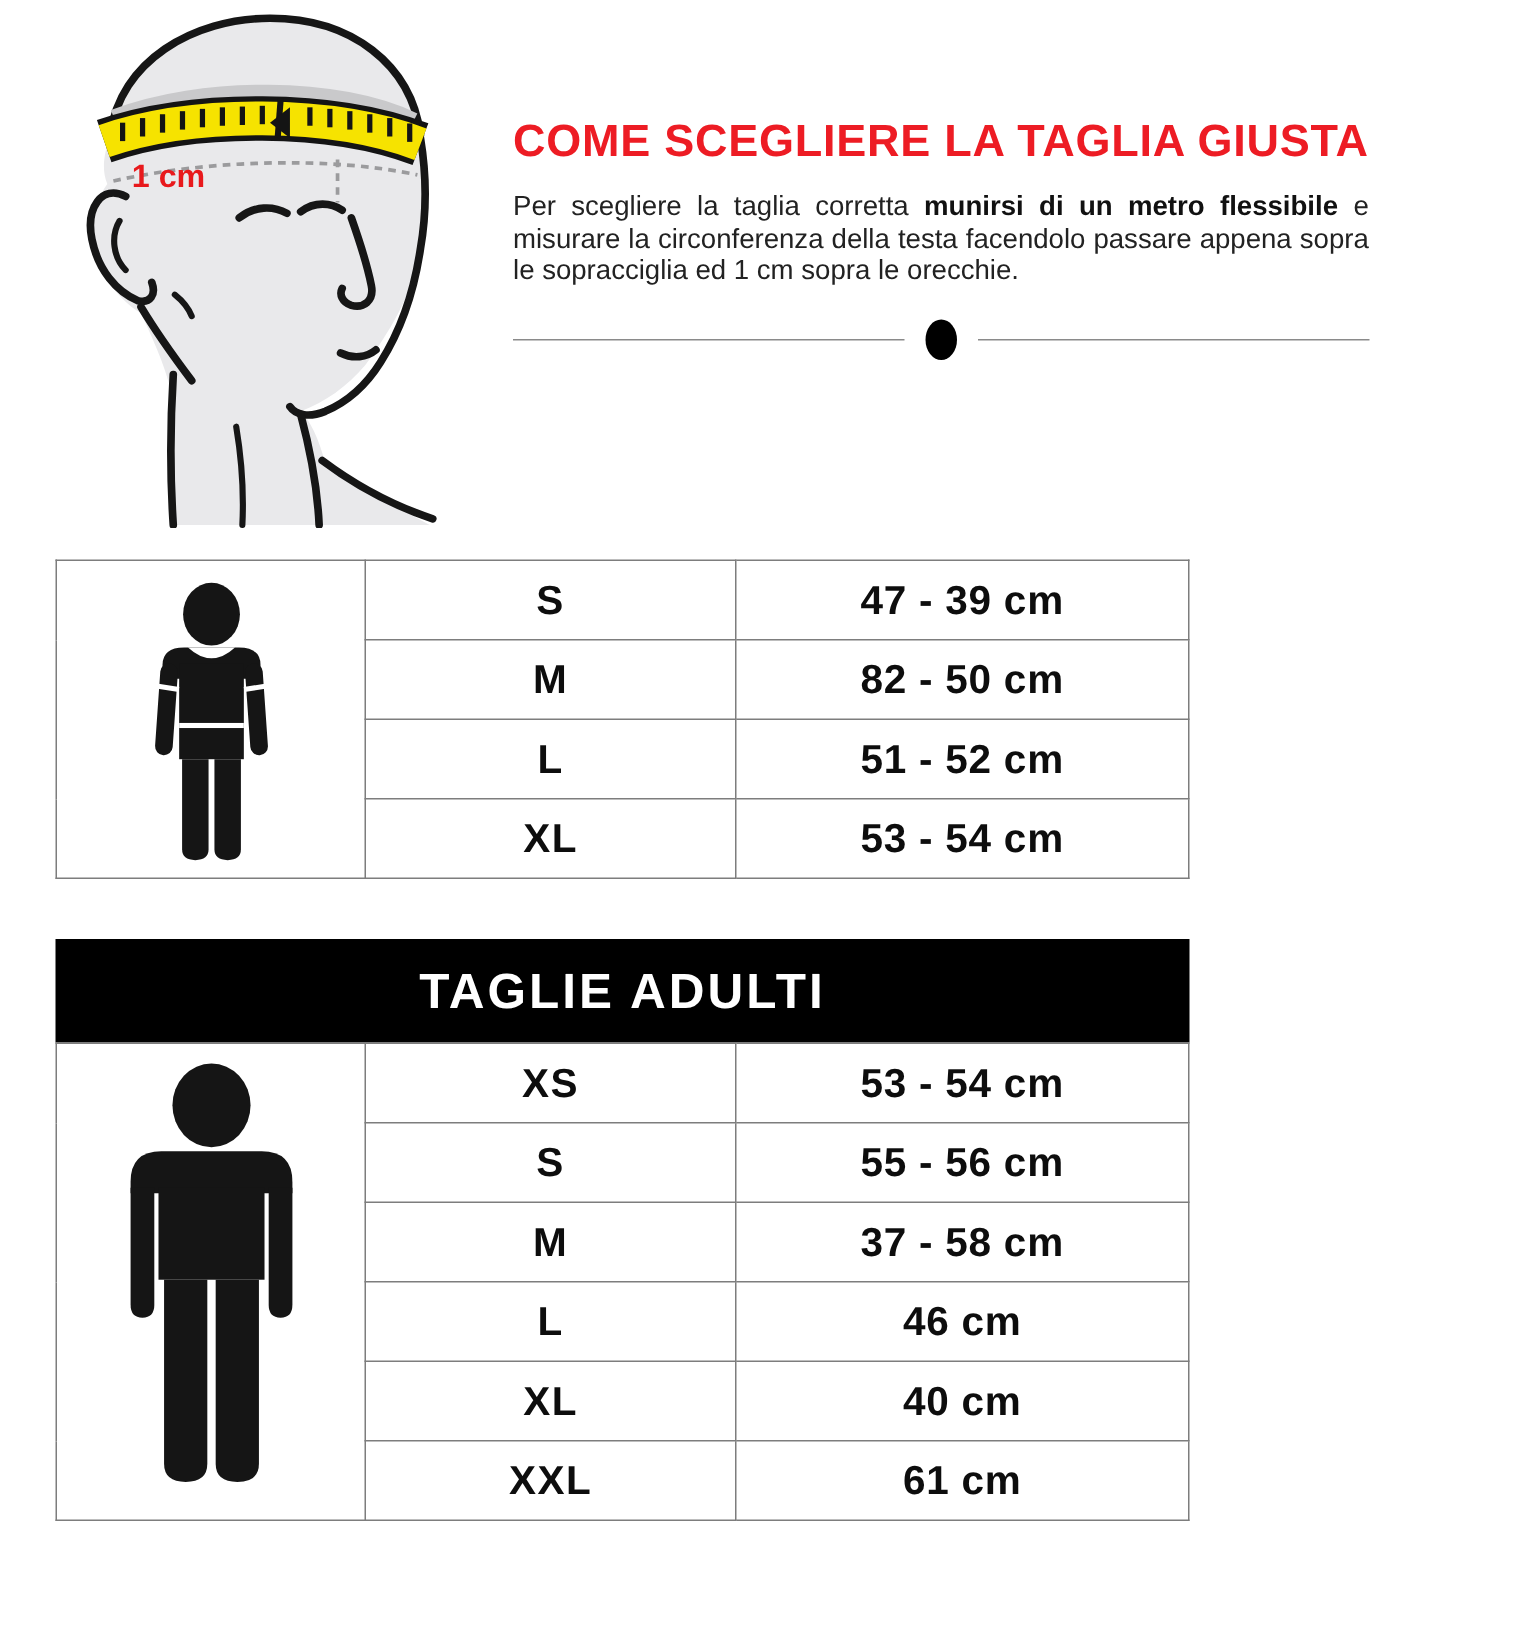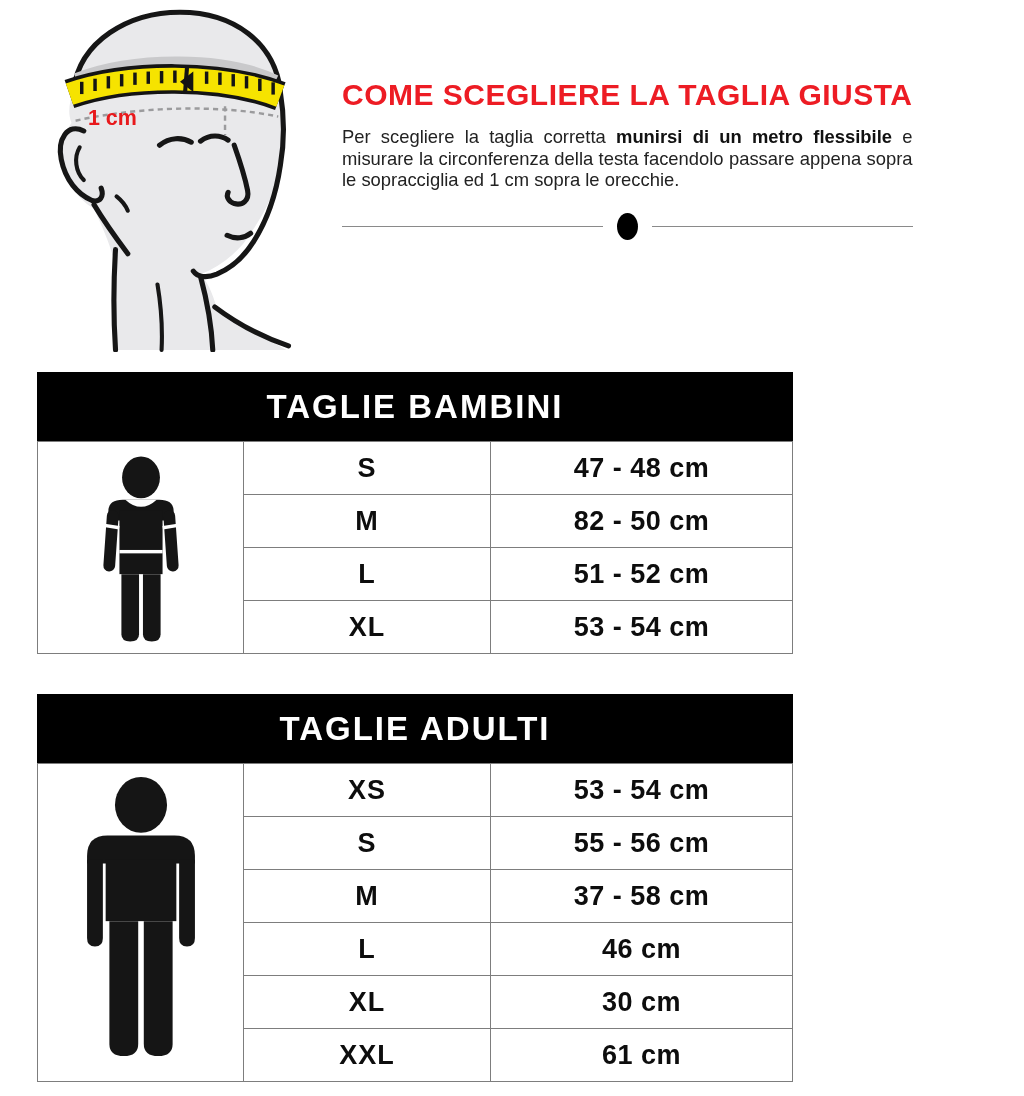--- a/index.html
+++ b/index.html
@@ -162,21 +162,20 @@
         <span class="line"></span>
         <span class="dot"></span>
         <span class="line"></span>
       </div>
     </div>
   </div>
 
   <div class="tables-wrap">
 
     <div class="size-table-block">
-      <div class="table-header">TAGLIE BAMBINI</div>
       <table class="size-table">
         <colgroup>
             <col class="col-icon">
             <col class="col-size">
             <col class="col-range">
           </colgroup>
         <tbody>
             <tr class="row-h">
           <td class="icon-cell" rowspan="4">
             <div class="icon-box">
@@ -198,21 +197,21 @@
                 <rect x="66.5" y="57" width="14" height="2.6" fill="#ffffff" transform="rotate(-9 74 58)"></rect>
 
                 <rect x="33.5" y="76.5" width="33" height="2.6" fill="#ffffff"></rect>
 
                 <path d="M35,95 h13.5 v46 q0,5.5 -6.75,5.5 q-6.75,0 -6.75,-5.5 Z" fill="#151515"></path>
                 <path d="M51.5,95 h13.5 v46 q0,5.5 -6.75,5.5 q-6.75,0 -6.75,-5.5 Z" fill="#151515"></path>
               </svg>
             </div>
           </td>
           <td class="size-cell">S</td>
-          <td class="range-cell">47 - 48 cm</td>
+          <td class="range-cell">47 - 39 cm</td>
         </tr>
         <tr class="row-h">
           <td class="size-cell">M</td>
           <td class="range-cell">82 - 50 cm</td>
         </tr>
         <tr class="row-h">
           <td class="size-cell">L</td>
           <td class="range-cell">51 - 52 cm</td>
         </tr>
         <tr class="row-h">
@@ -260,21 +259,21 @@
         <tr class="row-h">
           <td class="size-cell">M</td>
           <td class="range-cell">37 - 58 cm</td>
         </tr>
         <tr class="row-h">
           <td class="size-cell">L</td>
           <td class="range-cell">46 cm</td>
         </tr>
         <tr class="row-h">
           <td class="size-cell">XL</td>
-          <td class="range-cell">30 cm</td>
+          <td class="range-cell">40 cm</td>
         </tr>
         <tr class="row-h">
           <td class="size-cell">XXL</td>
           <td class="range-cell">61 cm</td>
         </tr>
       </tbody>
         </table>
     </div>
 
   </div>

